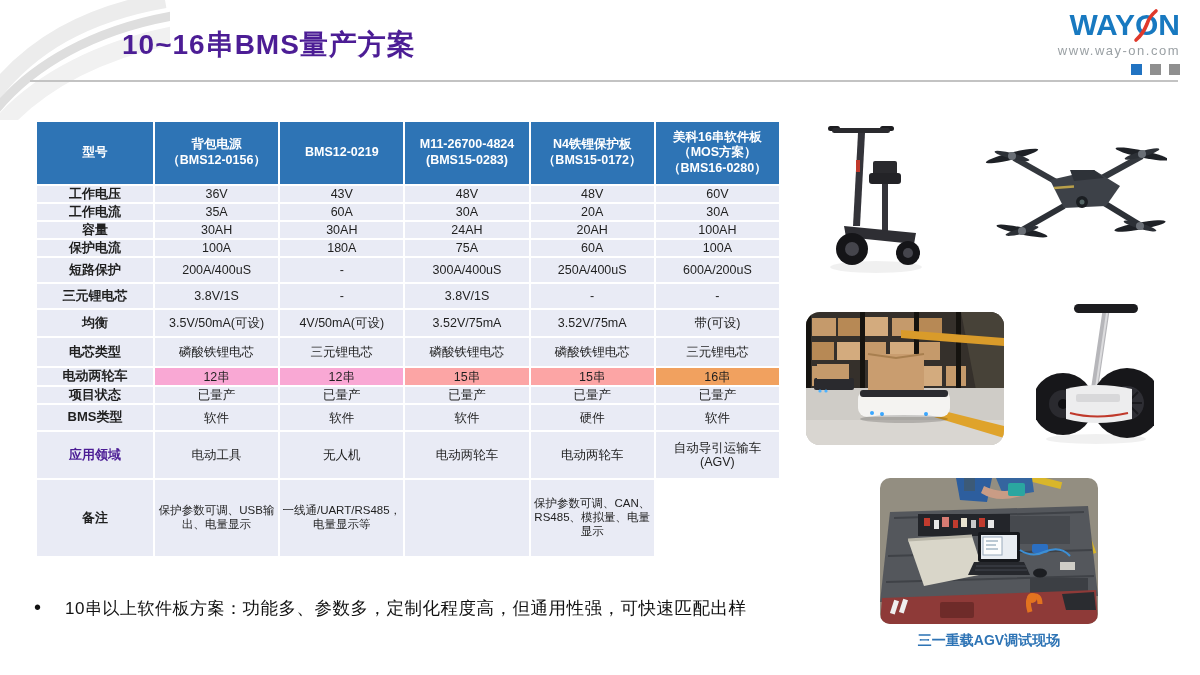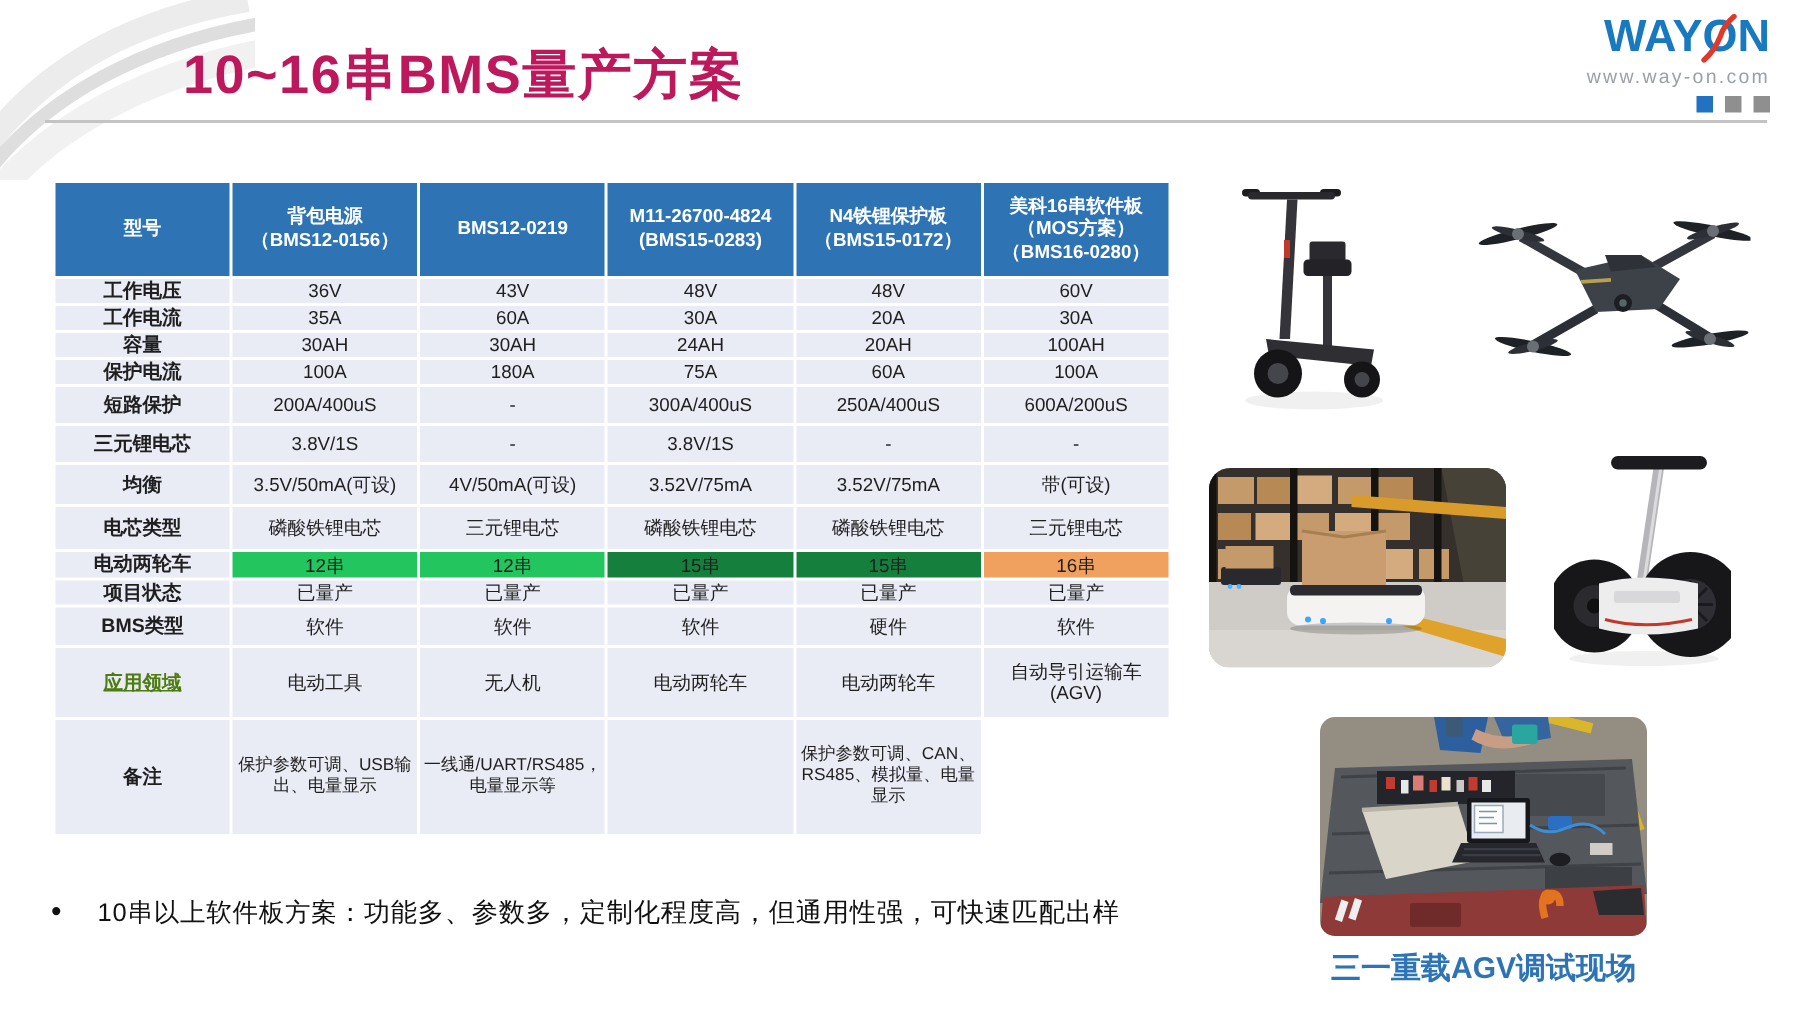--- a/index.html
+++ b/index.html
@@ -1,55 +1,55 @@
 <!DOCTYPE html>
 <html><head>
 <meta charset="utf-8">
 <style>
   html,body{margin:0;padding:0;background:#fff;}
   body{font-family:"Liberation Sans","DejaVu Sans",sans-serif;}
   .slide{position:relative;width:1200px;height:675px;background:#fff;overflow:hidden;}
 
   
   .swoosh{position:absolute;left:0;top:0;}
-  .page-title{position:absolute;left:122px;top:26px;font-size:36px;font-weight:bold;color:#be185d;letter-spacing:1px;}
+  .page-title{position:absolute;left:122px;top:26px;font-size:28px;font-weight:bold;color:#4c1d95;letter-spacing:1px;}
   .divider{position:absolute;left:30px;top:80px;width:1148px;height:2px;background:#c3c3c3;}
 
   .logo{position:absolute;left:1048px;top:10px;width:132px;text-align:right;}
   .logo-text{position:relative;display:inline-block;font-size:30px;font-weight:800;color:#1879C0;letter-spacing:0;line-height:1;}
   .logo-swoosh{position:absolute;right:21px;top:-2px;}
   .logo-url{font-size:13px;color:#9aa0a4;letter-spacing:1.5px;margin-top:3px;}
   .logo-squares{display:flex;justify-content:flex-end;gap:8px;margin-top:6px;}
   .sq{width:11px;height:11px;}
   .sq-blue{background:#2173C2;}
   .sq-gray{background:#8F8F8F;}
 
   
   .spec-table{position:absolute;left:37px;top:122px;width:742px;display:grid;
     grid-template-columns:116px repeat(5,1fr);
     grid-template-rows:62px 16px 16px 16px 16px 24px 24px 26px 28px 17px 16px 25px 46px 76px;
     gap:2px;background:#fff;}
   .th{background:#2E74B5;color:#fff;font-weight:bold;font-size:12.5px;display:flex;align-items:center;justify-content:center;text-align:center;line-height:1.25;}
   .td{background:#E9EBF5;color:#1f1f1f;font-size:12.5px;display:flex;align-items:center;justify-content:center;text-align:center;line-height:1.12;padding:0 2px;box-sizing:border-box;}
   .lbl{font-weight:600;font-size:13px;}
-  .blue{color:#4d7c0f;text-decoration:underline;}
+  .blue{color:#4c1d95;}
   .pre{white-space:pre-line;}
   .note{font-size:11.5px;line-height:1.2;}
-  .hl1{background:#22c55e;}
-  .hl2{background:#15803d;}
+  .hl1{background:#f9a8d4;}
+  .hl2{background:#fca5a5;}
   .hl3{background:#F1A15F;}
 
   
   .fig{position:absolute;}
   .img-scooter{left:818px;top:116px;width:120px;height:160px;}
   .img-drone{left:982px;top:128px;width:185px;height:125px;}
   .img-warehouse{left:806px;top:312px;width:198px;height:133px;border-radius:14px;overflow:hidden;}
   .img-segway{left:1036px;top:299px;width:118px;height:147px;}
   .img-agv{left:880px;top:478px;width:218px;height:146px;border-radius:10px;overflow:hidden;}
-  .img-caption{position:absolute;left:880px;top:632px;width:218px;text-align:center;color:#2E74B5;font-size:20px;font-weight:600;}
+  .img-caption{position:absolute;left:880px;top:632px;width:218px;text-align:center;color:#2E74B5;font-size:14px;font-weight:600;}
 
   
   .footnote{position:absolute;left:34px;top:596px;width:780px;display:flex;align-items:baseline;color:#111;}
   .fn-dot{font-size:20px;margin-right:24px;}
   .fn-lead{font-size:17px;font-weight:normal;letter-spacing:0.5px;}
   .fn-body{font-size:17.5px;letter-spacing:0.5px;}
 </style>
 </head>
 <body>
 

